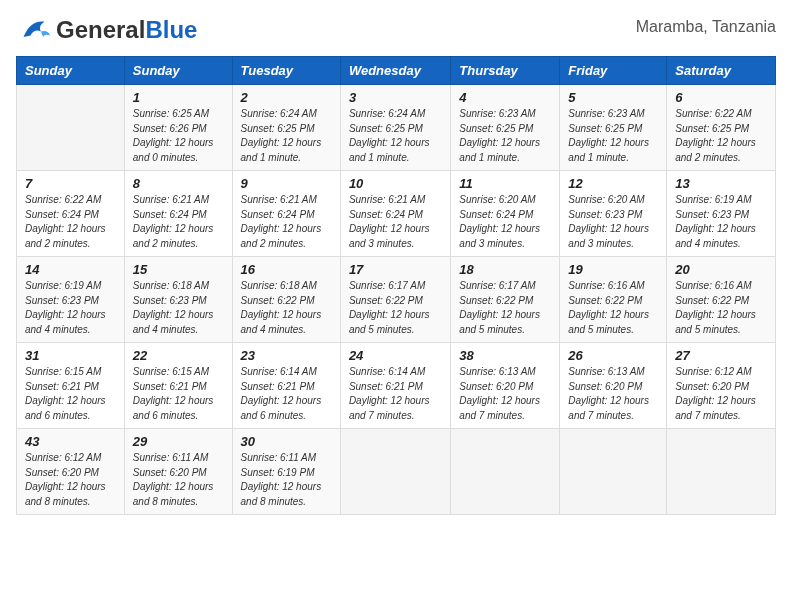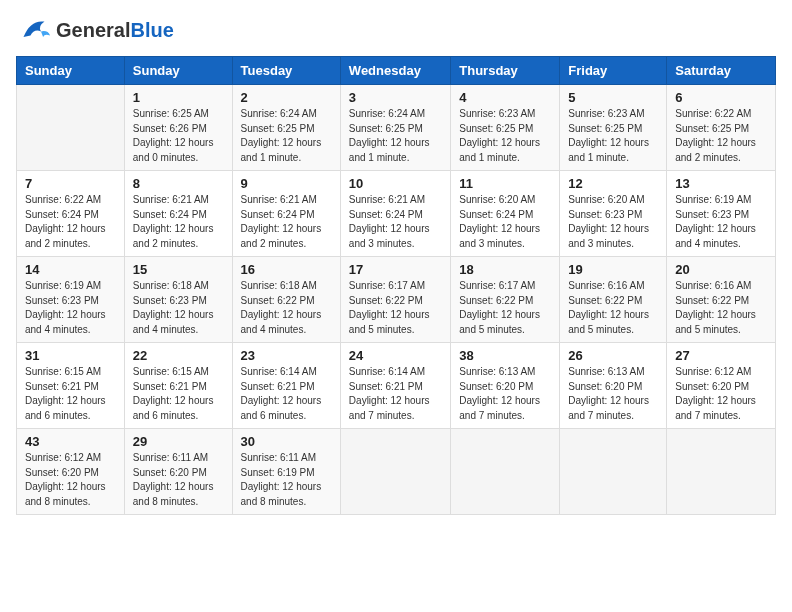--- a/index.html
+++ b/index.html
@@ -35,20 +35,21 @@
     }
     .location {
       font-size: 16px;
       color: #555;
       margin-top: 2px;
     }
     table {
       width: 100%;
       border-collapse: collapse;
       font-size: 11px;
+      font-style: italic;
     }
     thead tr {
       background-color: #1565c0;
       color: white;
     }
     thead th {
       padding: 6px 8px;
       text-align: left;
       font-size: 13px;
       font-weight: 600;
@@ -89,26 +90,27 @@
 </head>
 <body>
 
 <div class="header">
   <div class="logo-wrapper">
     <svg class="logo-bird" viewBox="0 0 50 40" xmlns="http://www.w3.org/2000/svg">
       <path d="M10,30 Q20,5 40,8 Q30,15 35,22 Q25,18 20,28 Z" fill="#1565c0"></path>
       <path d="M35,22 Q45,20 48,28 Q40,25 38,30 Z" fill="#42a5f5"></path>
     </svg>
     <div>
-      <div style="font-size:20px; font-weight:bold; line-height:1.1;">
+      <div style="font-size:24px; font-weight:bold; line-height:1.1;">
         <span style="color:#333;">General</span><span style="color:#1565c0;">Blue</span>
       </div>
     </div>
   </div>
   <div class="title-section">
+    <div class="location">Maramba, Tanzania</div>
   </div>
 </div>
 
 <table>
   <thead>
     <tr>
     <th>Sunday</th>
         <th>Sunday</th>
         <th>Tuesday</th>
         <th>Wednesday</th>

